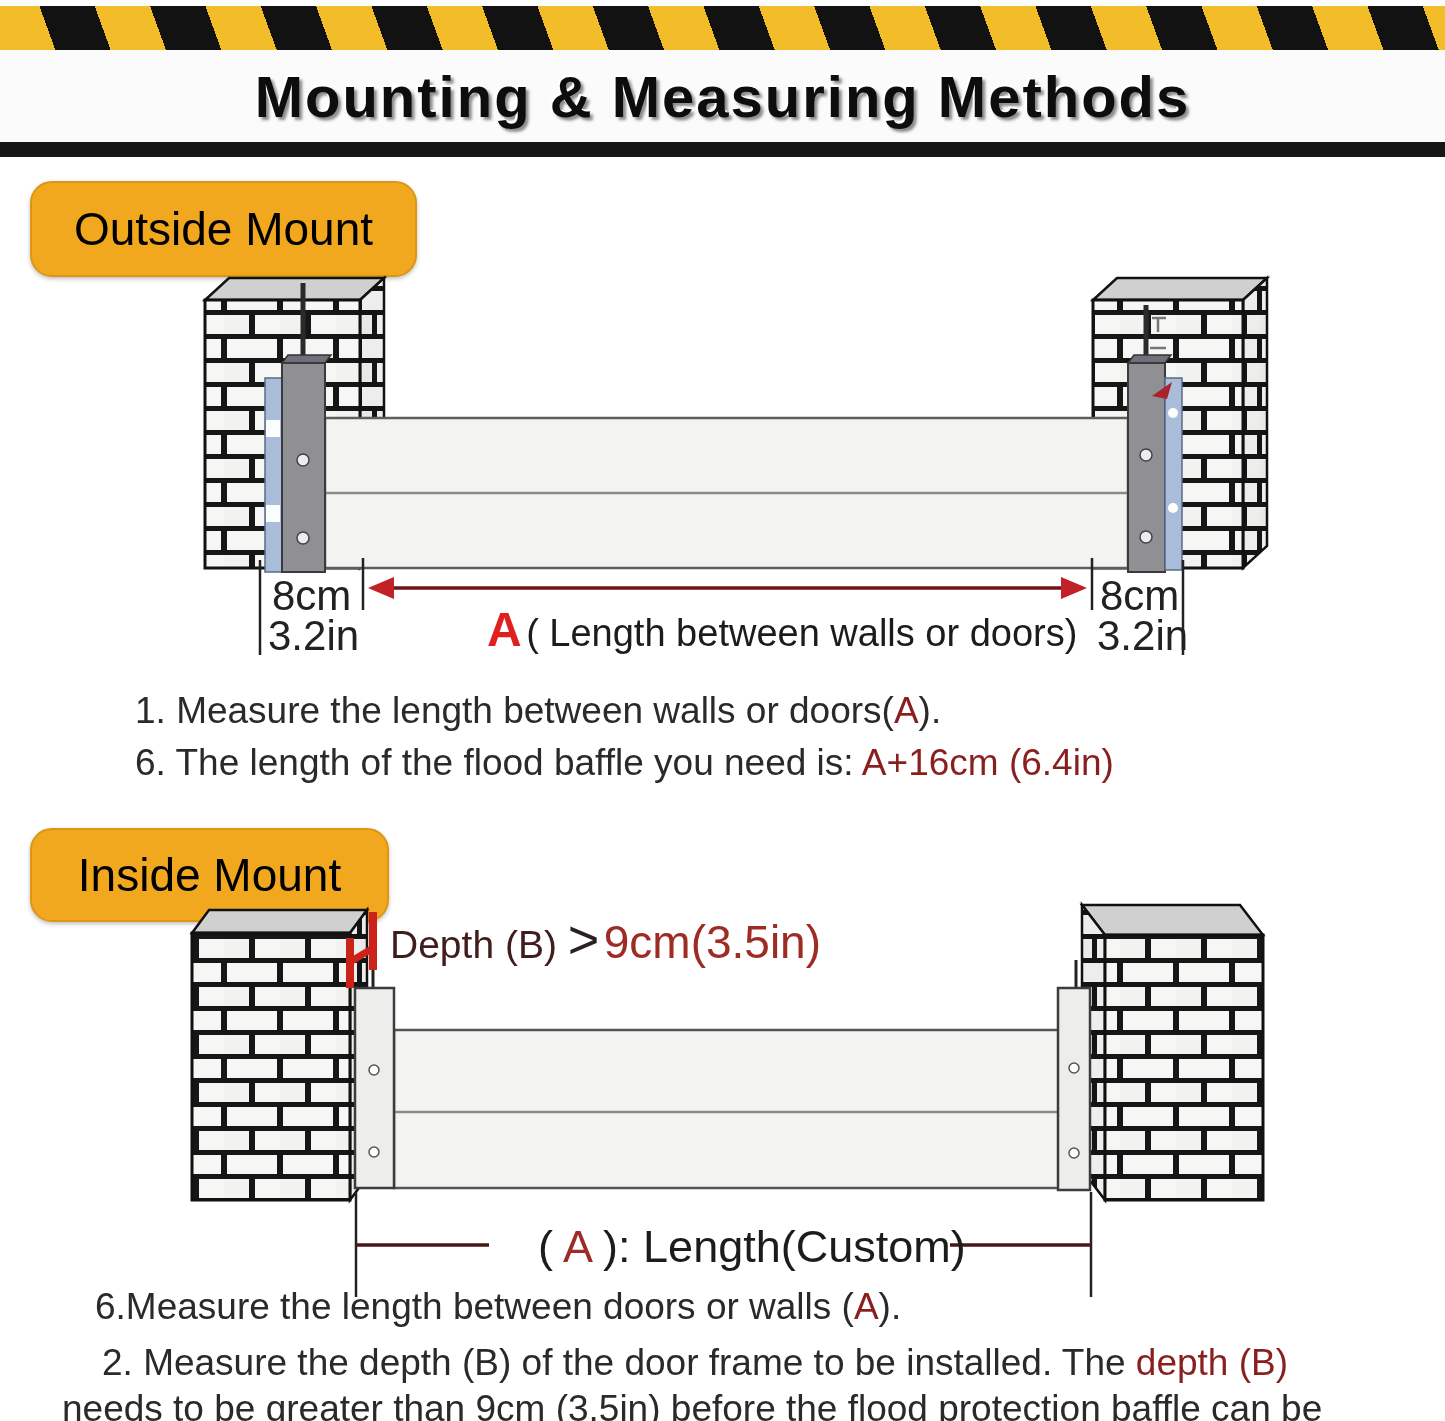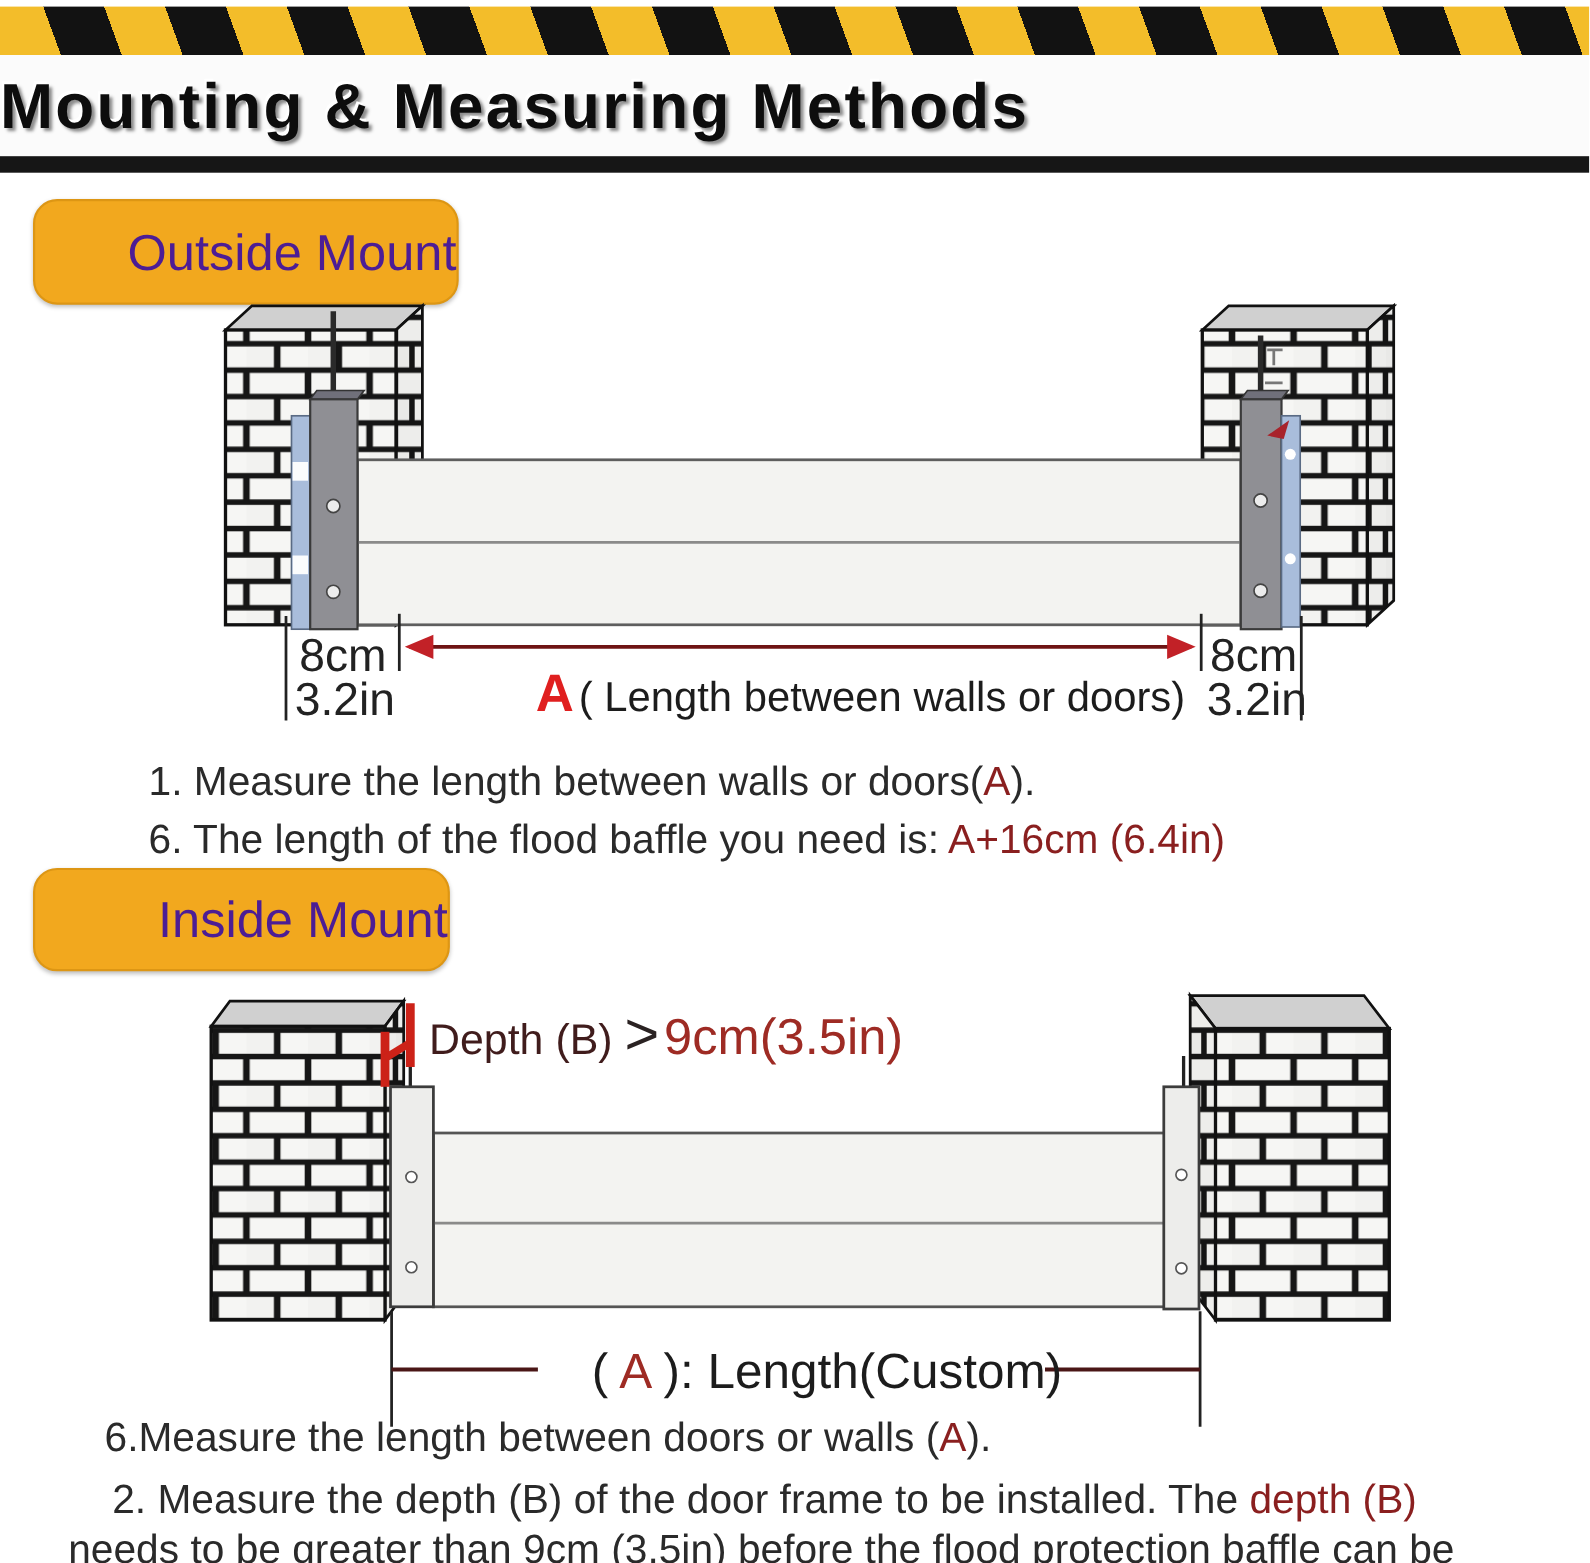--- a/index.html
+++ b/index.html
@@ -8,35 +8,35 @@
     font-family:"Liberation Sans", sans-serif;color:#222;
   }
   
   .banner{position:absolute;left:0;top:0;width:1445px;height:157px;}
   .hazard-stripes{
     position:absolute;left:0;top:6px;width:1445px;height:44px;
     background:repeating-linear-gradient(70deg,#F3BD2A 0 52px,#121212 52px 104px);
   }
   .title-band{
     position:absolute;left:0;top:50px;width:1445px;height:92px;background:#fbfbfb;
-    display:flex;align-items:center;justify-content:flex-start;
+    display:flex;align-items:center;justify-content:center;
   }
   .title-band h1{
     margin:0;font-size:58px;font-weight:bold;letter-spacing:2px;color:#0d0d0d;
     text-shadow:-2px -2px 0 #ffffff, 3px 3px 3px rgba(0,0,0,0.45);
   }
   .black-bar{position:absolute;left:0;top:142px;width:1445px;height:15px;background:#161616;}
   
   .badge{
     position:absolute;background:#F2A81E;border:2px solid #DD9614;border-radius:22px;
-    display:flex;align-items:center;justify-content:flex-end;
-    font-size:46px;color:#4c1d95;box-shadow:0 2px 4px rgba(0,0,0,0.25);
+    display:flex;align-items:center;justify-content:center;
+    font-size:46px;color:#000000;box-shadow:0 2px 4px rgba(0,0,0,0.25);
   }
   .badge-outside{left:30px;top:181px;width:383px;height:92px;}
-  .badge-inside{left:30px;top:789px;width:355px;height:90px;padding-left:20px;}
+  .badge-inside{left:30px;top:828px;width:355px;height:90px;}
   
   .diagram-svg{position:absolute;left:0;}
   
   .step{
     position:absolute;font-size:37px;color:#2a2a2a;line-height:45px;white-space:nowrap;
   }
   .step.wrap{white-space:normal;}
   .step .red{color:#8A1F1F;}
 </style>
 </head>

